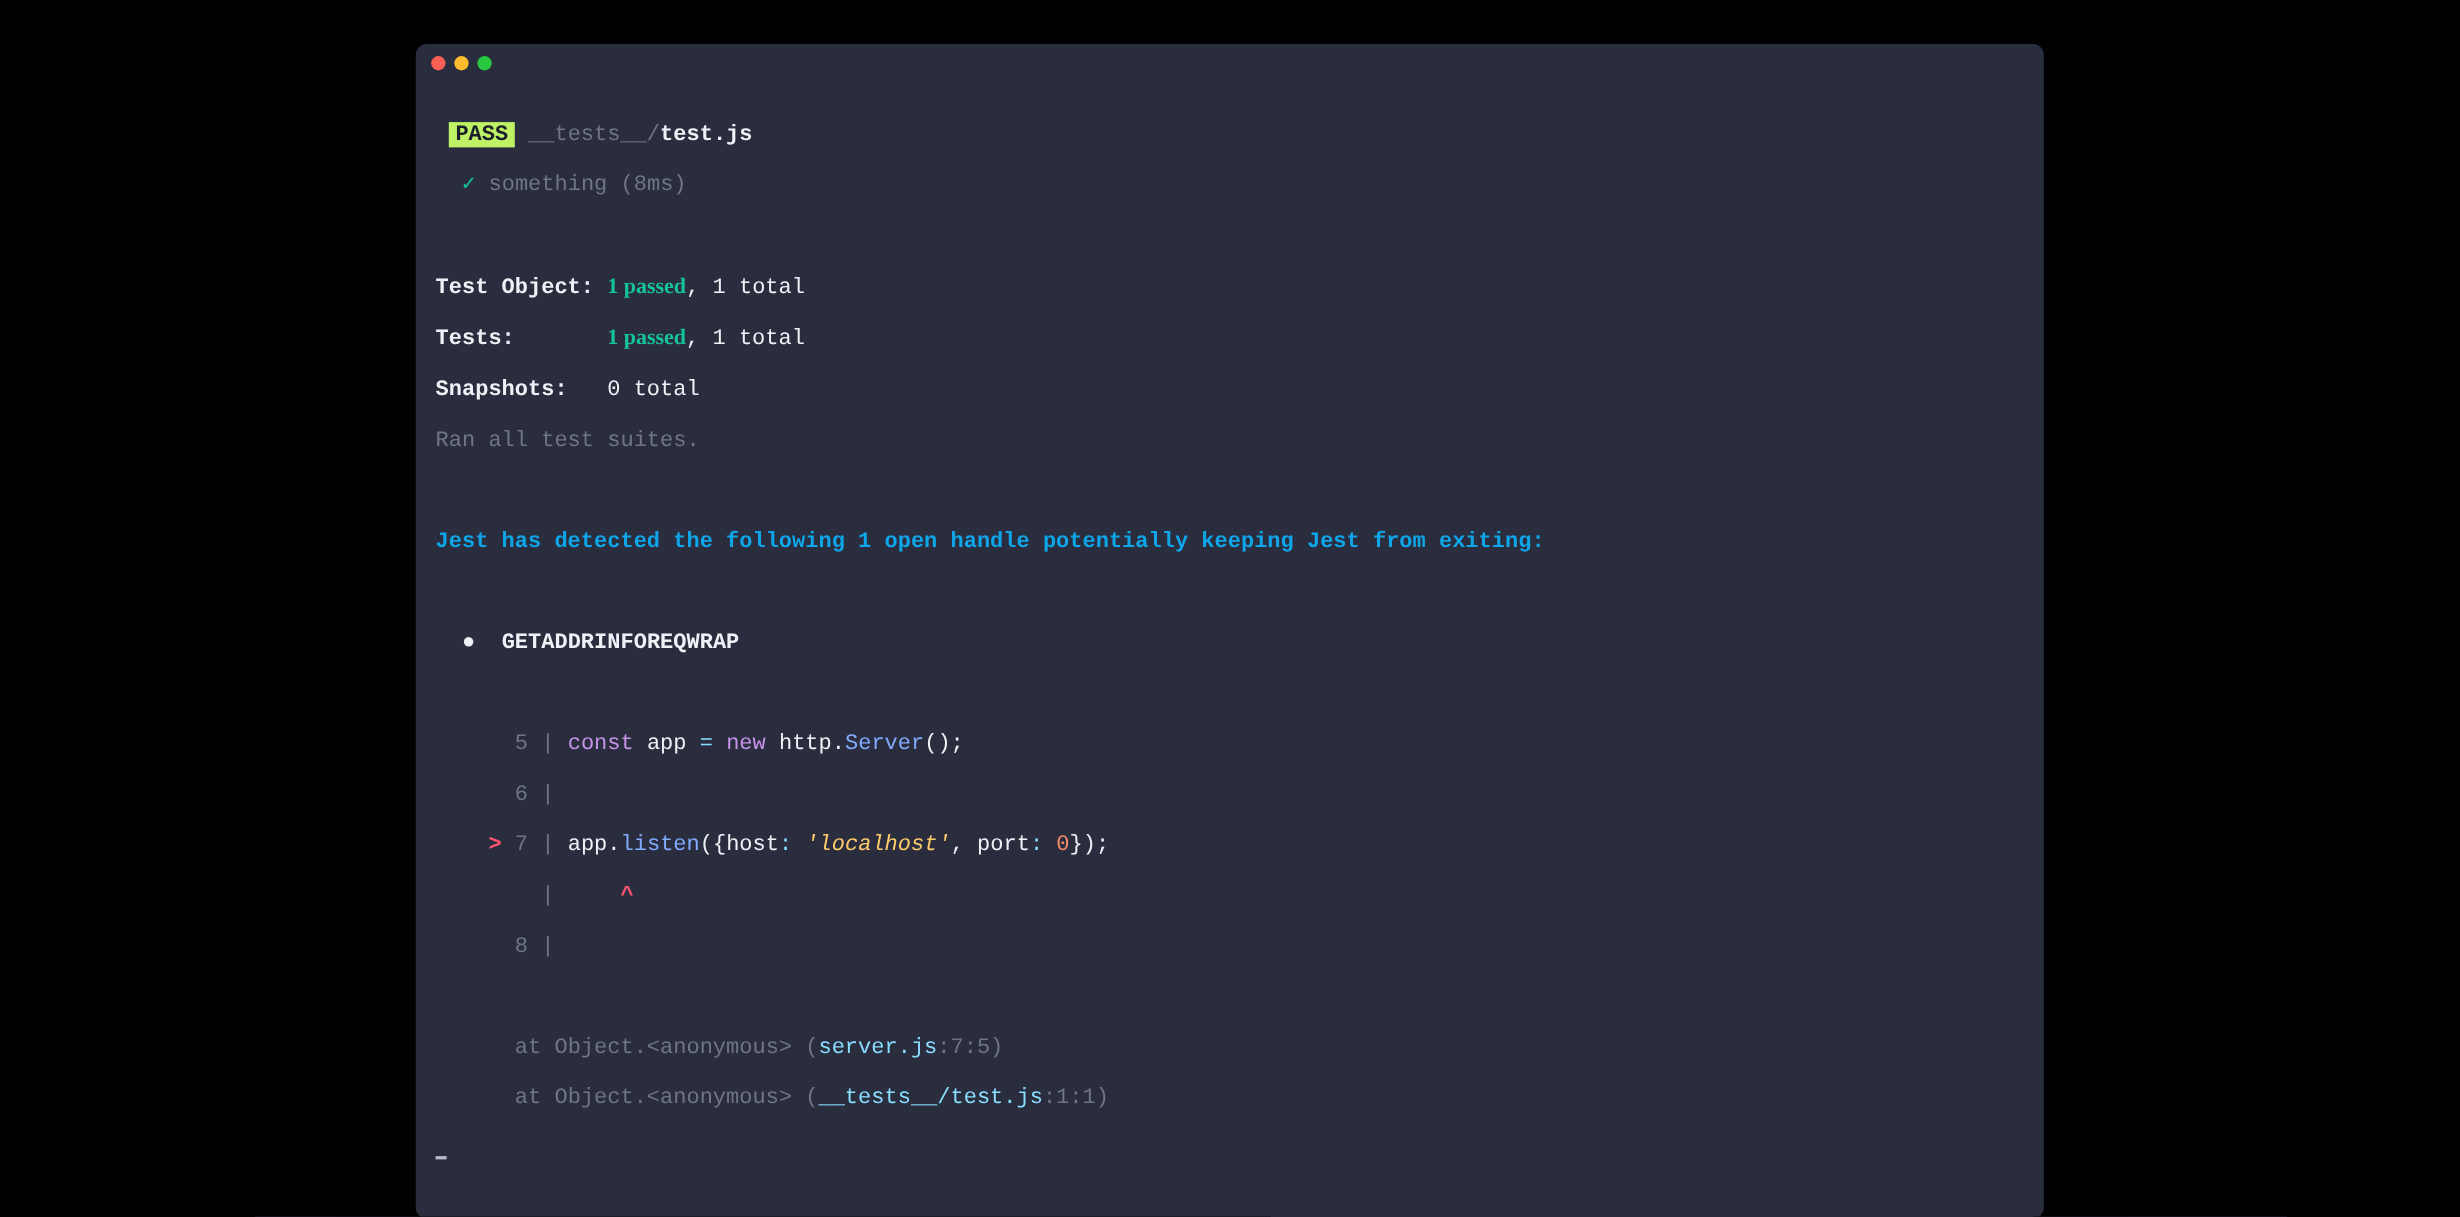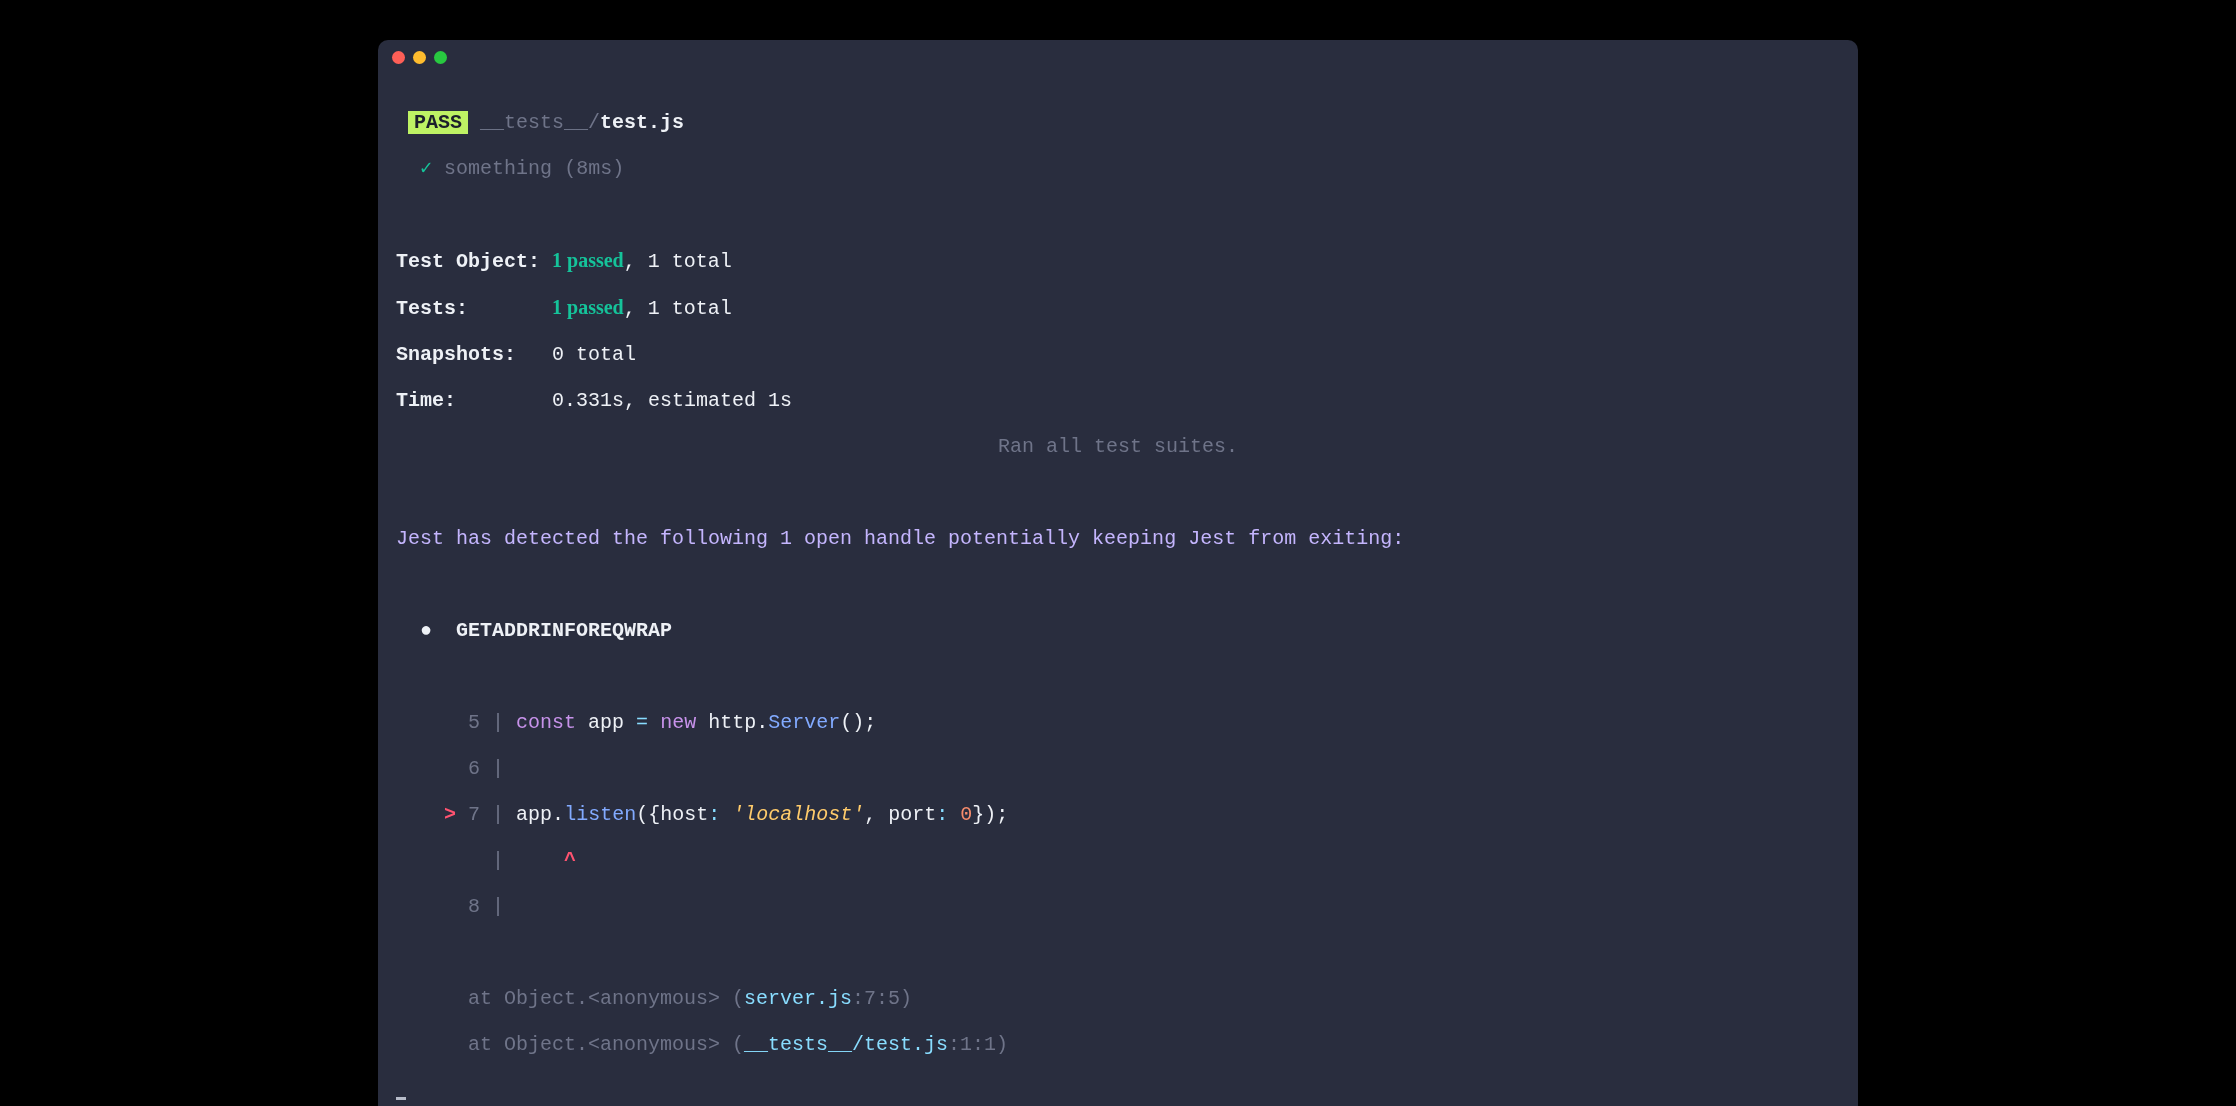--- a/index.html
+++ b/index.html
@@ -38,26 +38,26 @@
     color: #b7bcc9;
     white-space: pre;
   }
 
   .badge-pass {
     background: #bef264;
     color: #1c1f2b;
     font-weight: 700;
     padding: 0 6px;
   }
-  .dim    { color: #6f7489; text-align: center; }
+  .dim    { color: #6f7489; }
   .white  { color: #eef1f6; }
   .bold   { font-weight: 700; }
   .green  { color: #15c39a; }
   .greenb { color: #15c39a; font-weight: 700; font-family: Liberation Serif, serif; }
-  .red    { color: #c4b5fd; }
+  .red    { color: #0ea5e9; font-weight: bold; }
   .redb   { color: #ff5370; font-weight: 700; }
   .yellow { color: #ffcb6b; font-style: italic; }
   .orange { color: #f78c6c; }
   .cyan   { color: #89ddff; }
   .blue   { color: #82aaff; }
   .purple { color: #c792ea; }
 
   .line { display: block; min-height: 1.15em; }
   .cursor {
     display: inline-block;
@@ -76,21 +76,20 @@
     <div class="dot green"></div>
   </div>
 
   <div class="term-body">
 <span class="line"> <span class="badge-pass">PASS</span> <span class="dim">__tests__/</span><span class="white bold">test.js</span></span>
 <span class="line">  <span class="green">✓</span> <span class="dim">something</span> <span class="dim">(8ms)</span></span>
 <span class="line"></span>
 <span class="line"><span class="white bold">Test Object:</span> <span class="greenb">1 passed</span><span class="white">, 1 total</span></span>
 <span class="line"><span class="white bold">Tests:</span>       <span class="greenb">1 passed</span><span class="white">, 1 total</span></span>
 <span class="line"><span class="white bold">Snapshots:</span>   <span class="white">0 total</span></span>
-<span class="line"><span class="white bold">Time:</span>        <span class="white">0.331s, estimated 1s</span></span>
 <span class="line dim">Ran all test suites.</span>
 <span class="line"></span>
 <span class="line red">Jest has detected the following 1 open handle potentially keeping Jest from exiting:</span>
 <span class="line"></span>
 <span class="line">  <span class="white">●</span>  <span class="white bold">GETADDRINFOREQWRAP</span></span>
 <span class="line"></span>
 <span class="line">      <span class="dim">5</span> <span class="dim">|</span> <span class="purple">const</span><span class="white"> app </span><span class="cyan">=</span><span class="purple"> new</span><span class="white"> http.</span><span class="blue">Server</span><span class="white">();</span></span>
 <span class="line">      <span class="dim">6</span> <span class="dim">|</span></span>
 <span class="line">    <span class="redb">&gt;</span> <span class="dim">7</span> <span class="dim">|</span> <span class="white">app.</span><span class="blue">listen</span><span class="white">({</span><span class="white">host</span><span class="cyan">: </span><span class="yellow">'localhost'</span><span class="white">, </span><span class="white">port</span><span class="cyan">: </span><span class="orange">0</span><span class="white">});</span></span>
 <span class="line">        <span class="dim">|</span>     <span class="redb">^</span></span>

